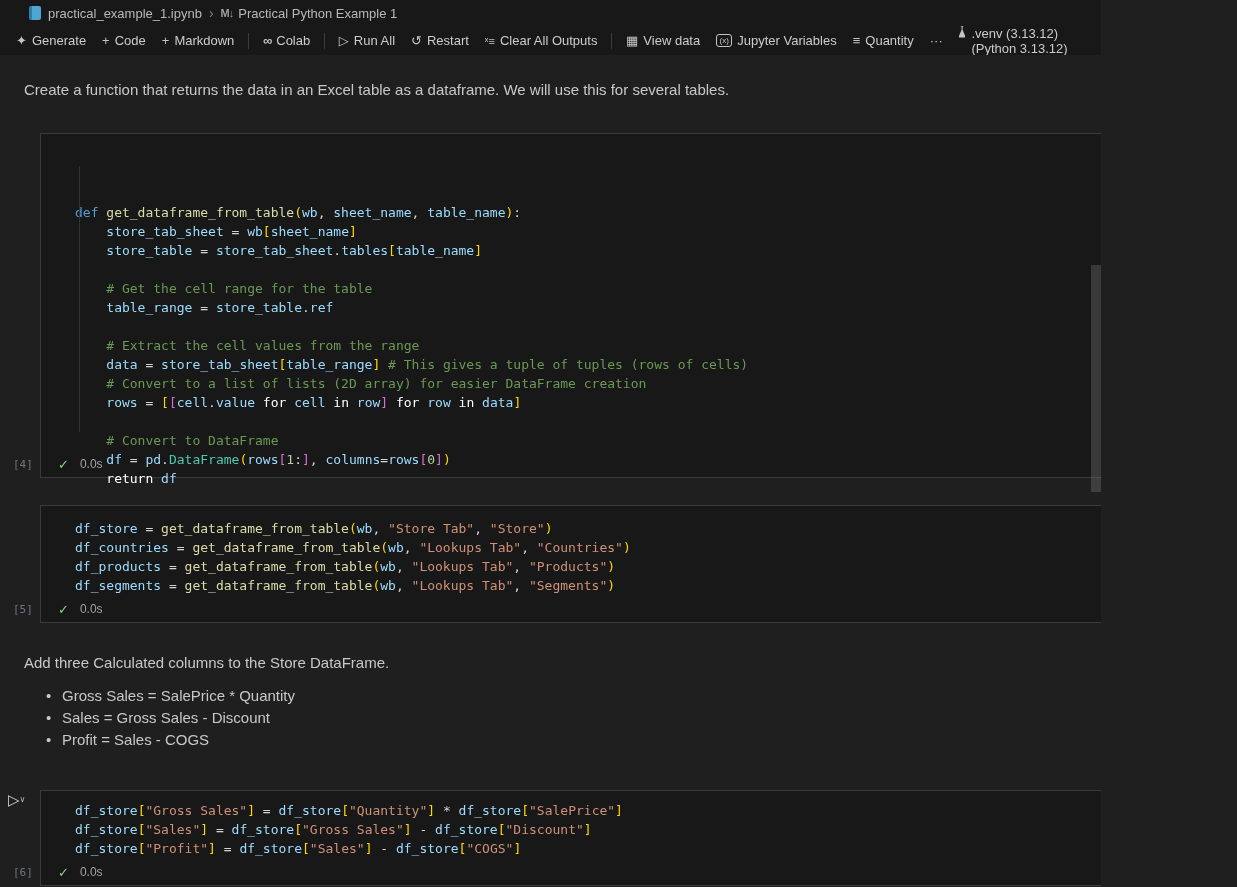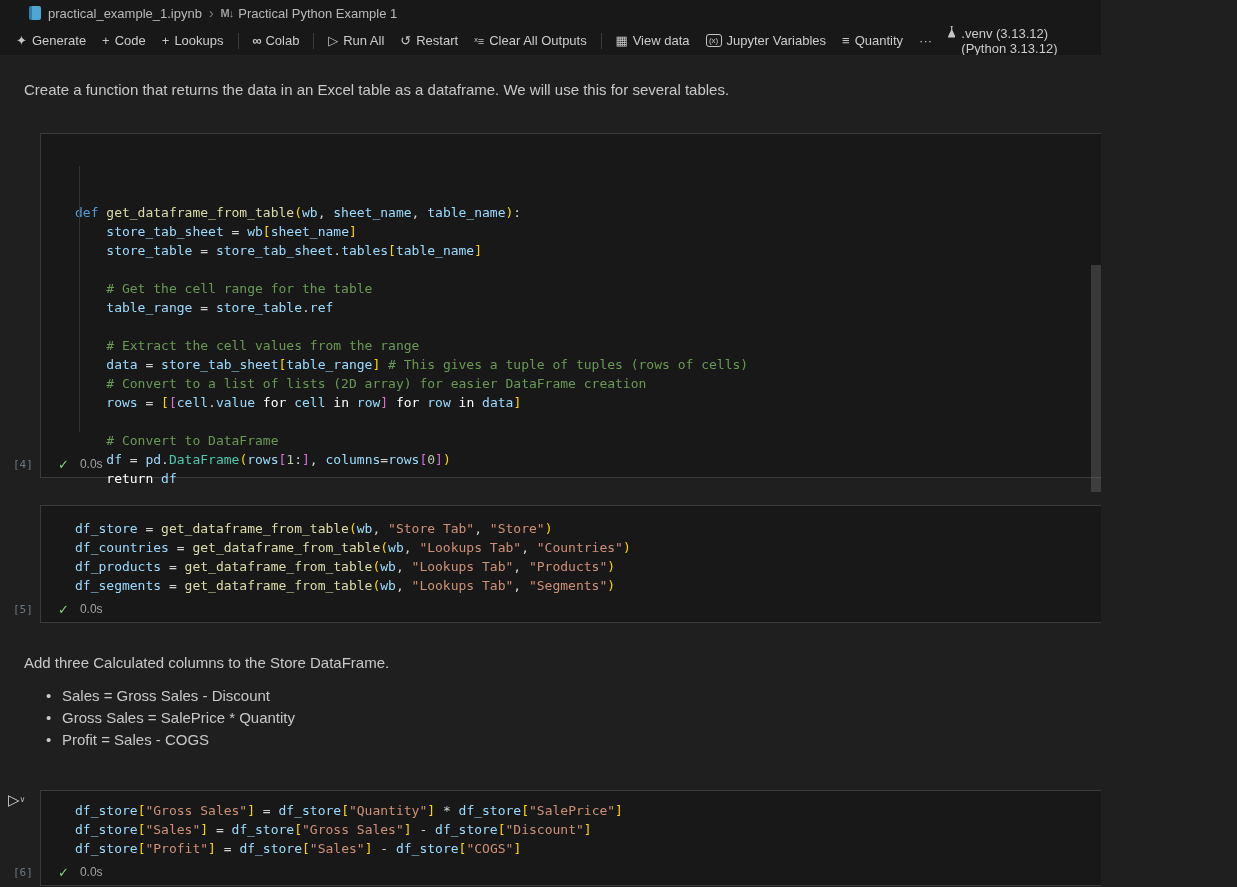--- a/index.html
+++ b/index.html
@@ -71,21 +71,21 @@
     <div class="tb-item">
       <span class="tb-icon">✦</span>
       <span>Generate</span>
     </div>
     <div class="tb-item">
       <span class="tb-icon">+</span>
       <span>Code</span>
     </div>
     <div class="tb-item">
       <span class="tb-icon">+</span>
-      <span>Lookups</span>
+      <span>Markdown</span>
     </div>
     <div class="tb-sep"></div>
     <div class="tb-item">
       <span class="tb-icon bold">∞</span>
       <span>Colab</span>
     </div>
     <div class="tb-sep"></div>
     <div class="tb-item">
       <span class="tb-icon">▷</span>
       <span>Run All</span>
@@ -141,22 +141,22 @@
       <div class="code" style="padding-top:13px;"><div class="cl"><span class="tk-v">df_store</span><span class="tk-p"> = </span><span class="tk-fn">get_dataframe_from_table</span><span class="tk-b1">(</span><span class="tk-v">wb</span><span class="tk-p">, </span><span class="tk-s">"Store Tab"</span><span class="tk-p">, </span><span class="tk-s">"Store"</span><span class="tk-b1">)</span></div><div class="cl"><span class="tk-v">df_countries</span><span class="tk-p"> = </span><span class="tk-fn">get_dataframe_from_table</span><span class="tk-b1">(</span><span class="tk-v">wb</span><span class="tk-p">, </span><span class="tk-s">"Lookups Tab"</span><span class="tk-p">, </span><span class="tk-s">"Countries"</span><span class="tk-b1">)</span></div><div class="cl"><span class="tk-v">df_products</span><span class="tk-p"> = </span><span class="tk-fn">get_dataframe_from_table</span><span class="tk-b1">(</span><span class="tk-v">wb</span><span class="tk-p">, </span><span class="tk-s">"Lookups Tab"</span><span class="tk-p">, </span><span class="tk-s">"Products"</span><span class="tk-b1">)</span></div><div class="cl"><span class="tk-v">df_segments</span><span class="tk-p"> = </span><span class="tk-fn">get_dataframe_from_table</span><span class="tk-b1">(</span><span class="tk-v">wb</span><span class="tk-p">, </span><span class="tk-s">"Lookups Tab"</span><span class="tk-p">, </span><span class="tk-s">"Segments"</span><span class="tk-b1">)</span></div></div>
       <div class="cell-status">
         <span class="check">✓</span>
         <span class="dur">0.0s</span>
         <span class="lang">Python</span>
       </div>
     </div>
 
     <div class="md-text" style="top:599px;">Add three Calculated columns to the Store DataFrame.</div>
     <ul class="md-bullets" style="top:630px;">
+      <li>Gross Sales = SalePrice * Quantity</li>
       <li>Sales = Gross Sales - Discount</li>
-      <li>Gross Sales = SalePrice * Quantity</li>
       <li>Profit = Sales - COGS</li>
     </ul>
 
     <div class="cell" style="top:735px; height:96px;">
       <div class="run-btn">
         <span class="run-play">▷</span>
         <span class="run-chev">∨</span>
       </div>
       <span class="exec-count" style="bottom:6px;">[6]</span>
       <div class="code" style="padding-top:10px;"><div class="cl"><span class="tk-v">df_store</span><span class="tk-b1">[</span><span class="tk-s">"Gross Sales"</span><span class="tk-b1">]</span><span class="tk-p"> = </span><span class="tk-v">df_store</span><span class="tk-b1">[</span><span class="tk-s">"Quantity"</span><span class="tk-b1">]</span><span class="tk-p"> * </span><span class="tk-v">df_store</span><span class="tk-b1">[</span><span class="tk-s">"SalePrice"</span><span class="tk-b1">]</span></div><div class="cl"><span class="tk-v">df_store</span><span class="tk-b1">[</span><span class="tk-s">"Sales"</span><span class="tk-b1">]</span><span class="tk-p"> = </span><span class="tk-v">df_store</span><span class="tk-b1">[</span><span class="tk-s">"Gross Sales"</span><span class="tk-b1">]</span><span class="tk-p"> - </span><span class="tk-v">df_store</span><span class="tk-b1">[</span><span class="tk-s">"Discount"</span><span class="tk-b1">]</span></div><div class="cl"><span class="tk-v">df_store</span><span class="tk-b1">[</span><span class="tk-s">"Profit"</span><span class="tk-b1">]</span><span class="tk-p"> = </span><span class="tk-v">df_store</span><span class="tk-b1">[</span><span class="tk-s">"Sales"</span><span class="tk-b1">]</span><span class="tk-p"> - </span><span class="tk-v">df_store</span><span class="tk-b1">[</span><span class="tk-s">"COGS"</span><span class="tk-b1">]</span></div></div>

